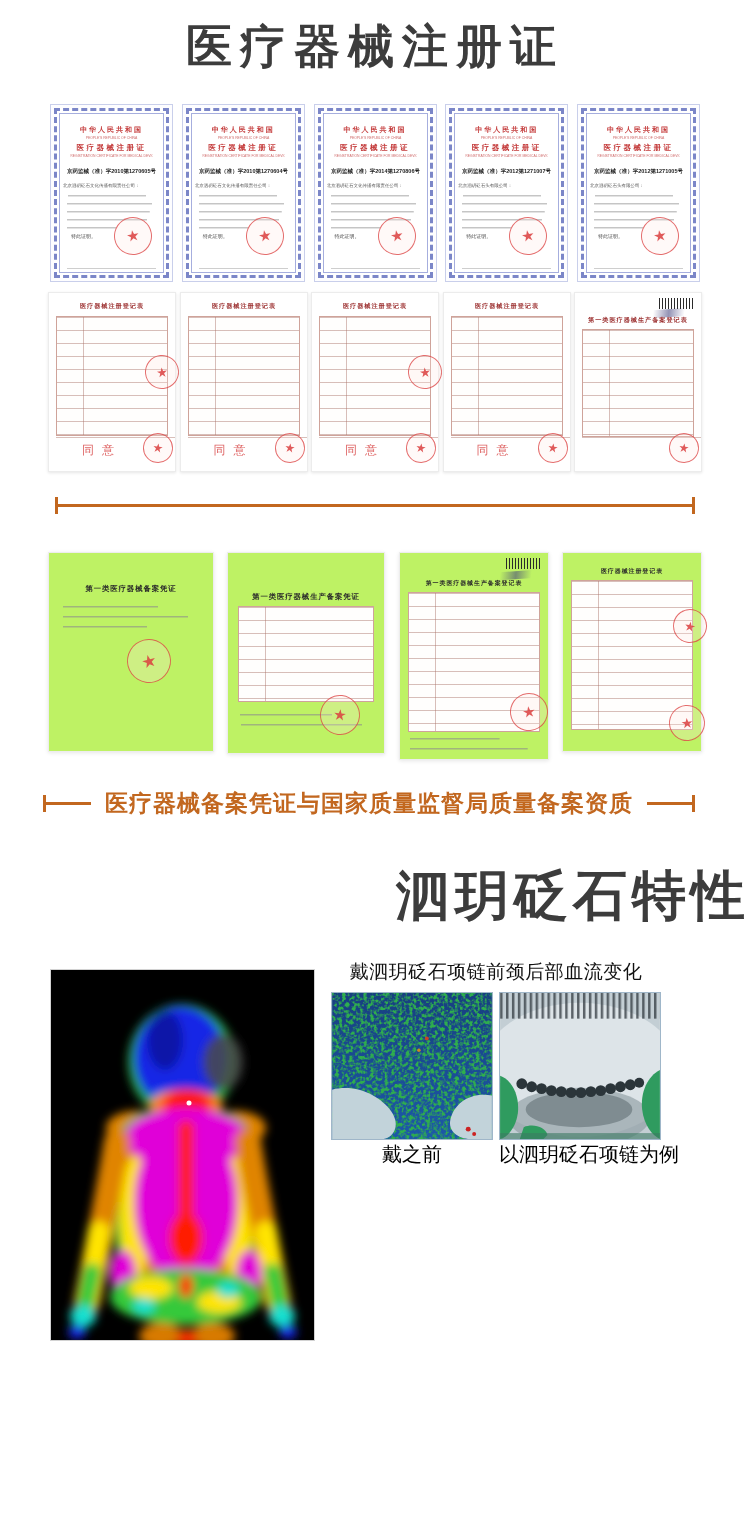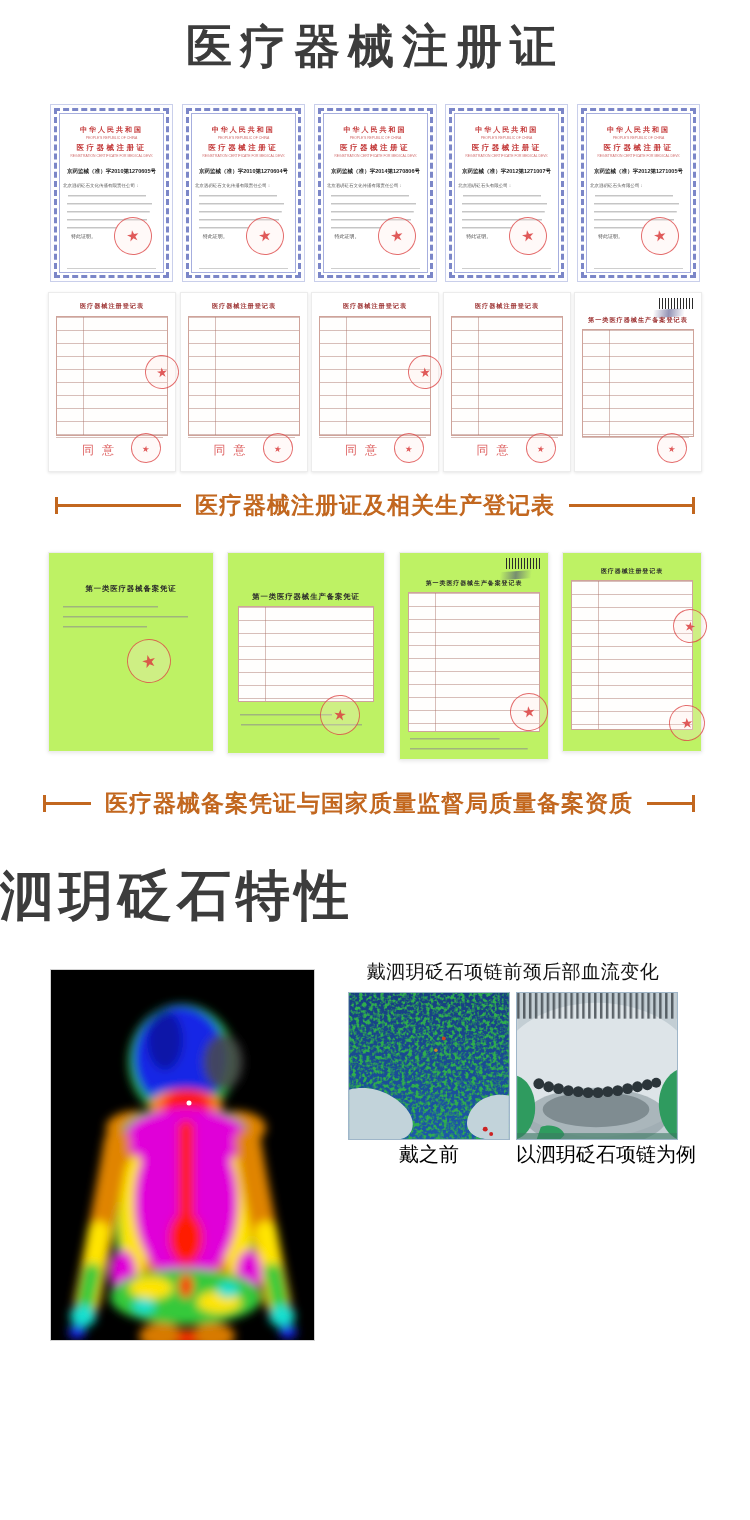--- a/index.html
+++ b/index.html
@@ -3,21 +3,21 @@
 <meta charset="utf-8">
 <style>
   * { margin:0; padding:0; box-sizing:border-box; }
   html,body { background:#fff; }
   body {
     width:750px; height:1520px; position:relative; overflow:hidden;
     font-family:"Liberation Sans", sans-serif; color:#3d3d3d;
   }
   .main-title { text-align:center; font-size:46px; font-weight:600; color:#3c3c3c;
     letter-spacing:8px; padding-top:16px; }
-  .main-title2 { text-align:left; font-size:54px; font-weight:600; color:#3c3c3c;
+  .main-title2 { text-align:right; font-size:54px; font-weight:600; color:#3c3c3c;
     letter-spacing:5px; margin-top:44px; }
 
   
   .cert-row { display:flex; justify-content:space-between; margin:26px 50px 0; }
   .certificate { width:123px; height:178px; background:#fdfdff; border:1px solid #c9cfeb; padding:3px; }
   .cert-frame { height:100%; border:3px dashed #7b86c8; outline:1px solid #a6aede; outline-offset:-6px;
     padding:14px 6px 6px; position:relative; text-align:center; background:#fff; }
   .cert-country { color:#c43a3a; font-size:7px; font-weight:bold; letter-spacing:2px; white-space:nowrap; }
   .cert-en { color:#cf6a6a; font-size:4px; transform:scale(.85); white-space:nowrap; overflow:hidden; }
   .cert-title { color:#c43a3a; font-size:7.5px; font-weight:bold; letter-spacing:2.5px; margin-top:3px; white-space:nowrap; }
@@ -42,22 +42,22 @@
   .form-doc { width:128px; height:180px; background:#fff; border:1px solid #ececec;
     box-shadow:0 1px 3px rgba(0,0,0,.10); padding:9px 7px 6px; position:relative; }
   .form-title { color:#9c3030; font-size:6.5px; font-weight:bold; text-align:center;
     letter-spacing:1px; white-space:nowrap; transform:scale(.95); }
   .form-sub { font-size:3.5px; color:#9a8a8a; text-align:right; margin-top:1px; white-space:nowrap; overflow:hidden; }
   .tbl { position:relative; border:1px solid #cfa39a; margin-top:4px; background:#fffefd; }
   .tbl::before { content:""; position:absolute; inset:0;
     background:repeating-linear-gradient(to bottom, rgba(168,112,102,.45) 0 1px, transparent 1px 13px); }
   .tbl::after { content:""; position:absolute; top:0; bottom:0; left:26px; width:1px; background:rgba(168,112,102,.45); }
   .tbl-tall { height:120px; }
-  .form-bottom { position:absolute; left:7px; right:12px; bottom:6px; height:28px;
-    border-top:1px solid rgba(168,112,102,.45);font-family:Liberation Mono, monospace; }
+  .form-bottom { position:absolute; left:7px; right:0; bottom:6px; height:28px;
+    border-top:1px solid rgba(168,112,102,.45); }
   .form-approve { position:absolute; left:26px; bottom:6px; color:rgba(214,60,60,.8);
     font-size:12px; letter-spacing:8px; white-space:nowrap; }
   .form-stamp { position:absolute; right:2px; bottom:2px; width:30px; height:30px; font-size:12px; transform:rotate(8deg); }
   .form-stamp-mid { position:absolute; right:-4px; top:62px; width:34px; height:34px; font-size:13px; transform:rotate(-6deg); }
   .barcode { position:absolute; top:5px; right:6px; width:36px; height:11px;
     background:repeating-linear-gradient(90deg,#2a2a2a 0 1px, transparent 1px 3px); }
   .hand-scrawl { position:absolute; top:16px; right:8px; width:44px; height:8px;
     background:linear-gradient(100deg, transparent 10%, rgba(60,60,120,.55) 45%, transparent 80%); transform:rotate(-4deg); }
 
   
@@ -87,21 +87,21 @@
   .fdoc-stamp-bottom { position:absolute; bottom:18px; left:92px; width:40px; height:40px; font-size:15px; transform:rotate(6deg); }
   .fdoc-c .tbl-big { height:140px; }
   .fdoc-stamp-right { position:absolute; right:0px; bottom:28px; width:38px; height:38px; font-size:15px; transform:rotate(-8deg); }
   .fdoc-d .tbl-big2 { height:150px; }
   .fdoc-stamp-edge { position:absolute; right:-6px; top:56px; width:34px; height:34px; font-size:13px; transform:rotate(10deg); }
   .fdoc-stamp-corner { position:absolute; right:-4px; bottom:10px; width:36px; height:36px; font-size:14px; transform:rotate(-5deg); }
 
   
   .thermal-wrap { display:flex; align-items:flex-start; margin:26px 50px 0; }
   .thermal-body { width:265px; height:372px; border:1px solid #d2d2d2; background:#000; margin-top:10px; flex:none; }
-  .thermal-right { width:330px; margin-left:33px; }
+  .thermal-right { width:330px; margin-left:16px; }
   .thermal-caption { font-size:19px; color:#111; text-align:center; font-weight:500;
     letter-spacing:.5px; margin-bottom:7px; white-space:nowrap; }
   .thermal-grid { display:grid; grid-template-columns:162px 162px; column-gap:6px; }
   .cell { display:flex; flex-direction:column; }
   .cell svg.img { width:162px; height:148px; border:1px solid #9fb6c9; display:block; }
   .cell-caption { font-size:20px; color:#000000; text-align:center; height:28px; line-height:28px; white-space:nowrap; }
 </style>
 </head>
 <body>
 
@@ -255,21 +255,20 @@
       <div class="stamp form-stamp">
           <span>★</span>
         </div>
     </div>
   </div>
 </div>
 
 <div class="divider">
   <div class="div-cap"></div>
   <div class="div-line"></div>
-  <div class="div-text">医疗器械注册证及相关生产登记表</div>
   <div class="div-line"></div>
   <div class="div-cap"></div>
 </div>
 
 <div class="filing-row">
   <div class="fdoc fdoc-a">
     <div class="fdoc-title">第一类医疗器械备案凭证</div>
     <div class="fdoc-lines"></div>
     <div class="stamp fdoc-stamp-center">
         <span>★</span>

